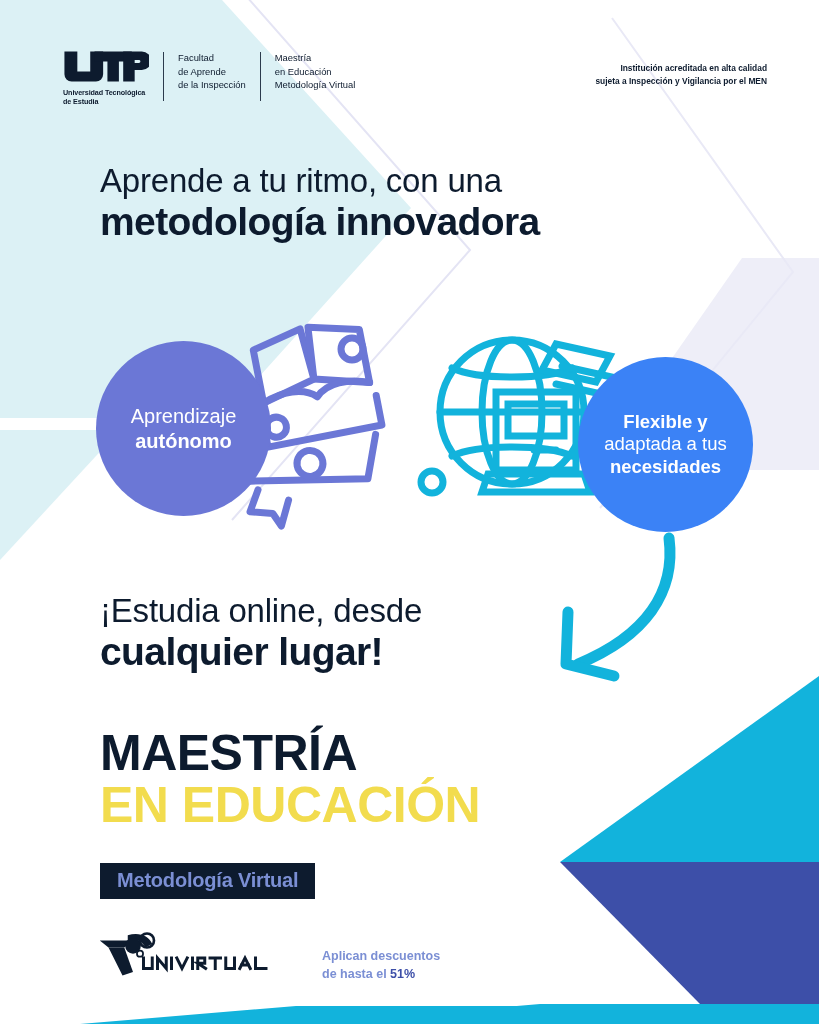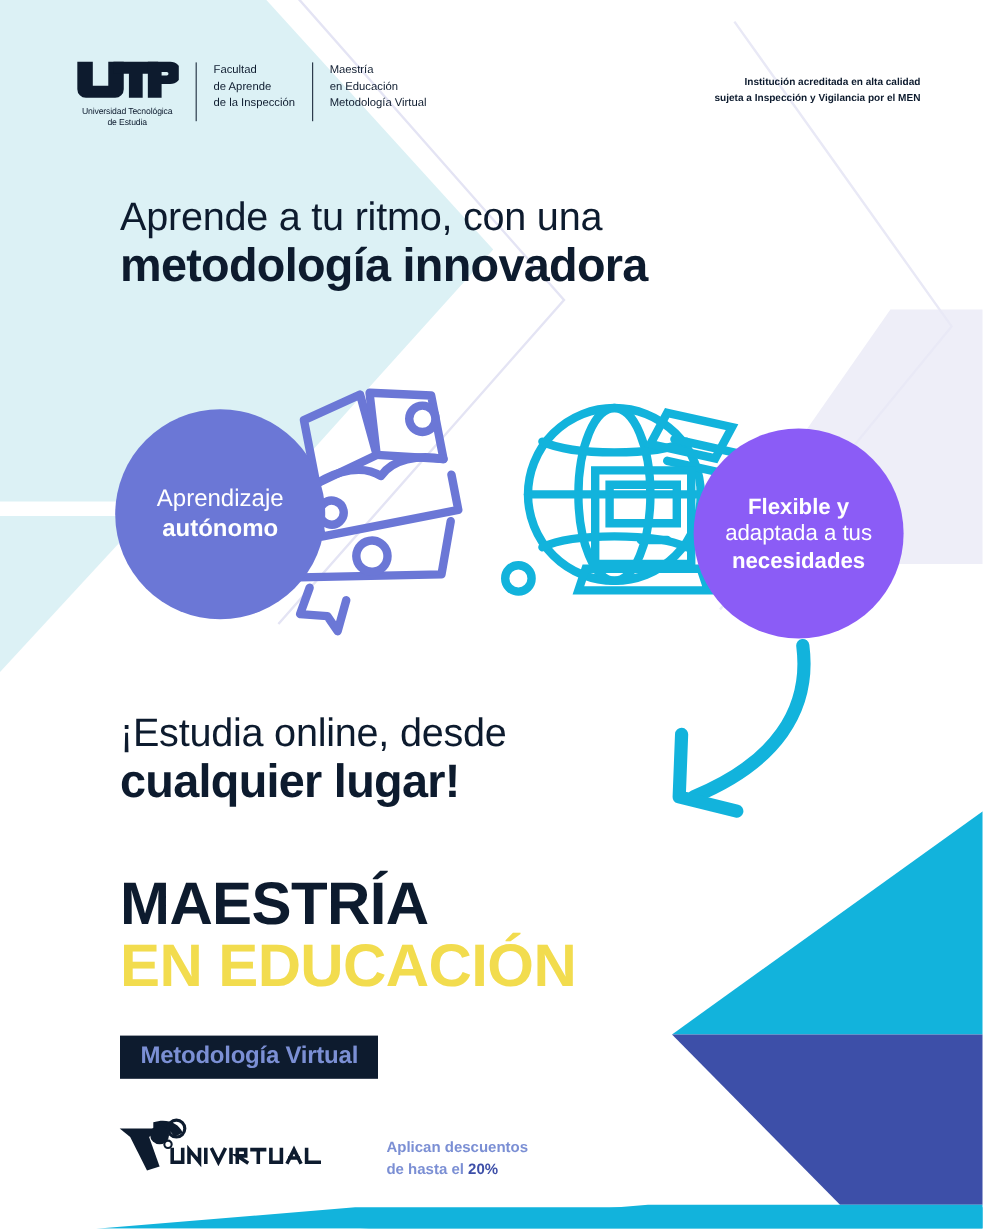--- a/index.html
+++ b/index.html
@@ -42,24 +42,24 @@
     top: 0;
     display: flex;
     align-items: flex-start;
   }
   .utp-logo {
     width: 86px;
     display: block;
   }
   .utp-name {
     margin-top: 2px;
-    text-align: center;
+    text-align: left;
     color: #0D1B2E;
     font-size: 7.2px;
-    font-weight: normal;
+    font-weight: bold;
     line-height: 1.2;
     letter-spacing: -0.1px;
   }
   .divider-rule {
     width: 1px;
     align-self: stretch;
     background: #0D1B2E;
     margin: 2px 14px 6px 14px;
     opacity: .85;
   }
@@ -121,21 +121,21 @@
     top: 341px;
     width: 175px;
     height: 175px;
     background: #6B77D6;
   }
   #badge-flexible {
     left: 578px;
     top: 357px;
     width: 175px;
     height: 175px;
-    background: #8b5cf6;
+    background: #3b82f6;
   }
   .badge-line-reg {
     font-size: 20px;
     font-weight: 400;
     line-height: 1.22;
     white-space: nowrap;
     text-align: center;
   }
   .badge-line-bold {
     font-size: 20px;
@@ -359,17 +359,17 @@
       <path d="M128,32 L140,32 M134,32 L134,44"></path>
       <path d="M146,32 L146,44 L156,44 L156,32"></path>
       <path d="M162,44 L168,32 L174,44 M164,40 L172,40"></path>
       <path d="M180,32 L180,44 L192,44"></path>
     </g>
   </svg>
 
   <div id="discount-note">
     <div>Aplican descuentos</div>
     <div>
-      <span>de hasta el </span><span class="pct">20%</span>
+      <span>de hasta el </span><span class="pct">51%</span>
     </div>
   </div>
 
 </div>
 
 </body></html>

